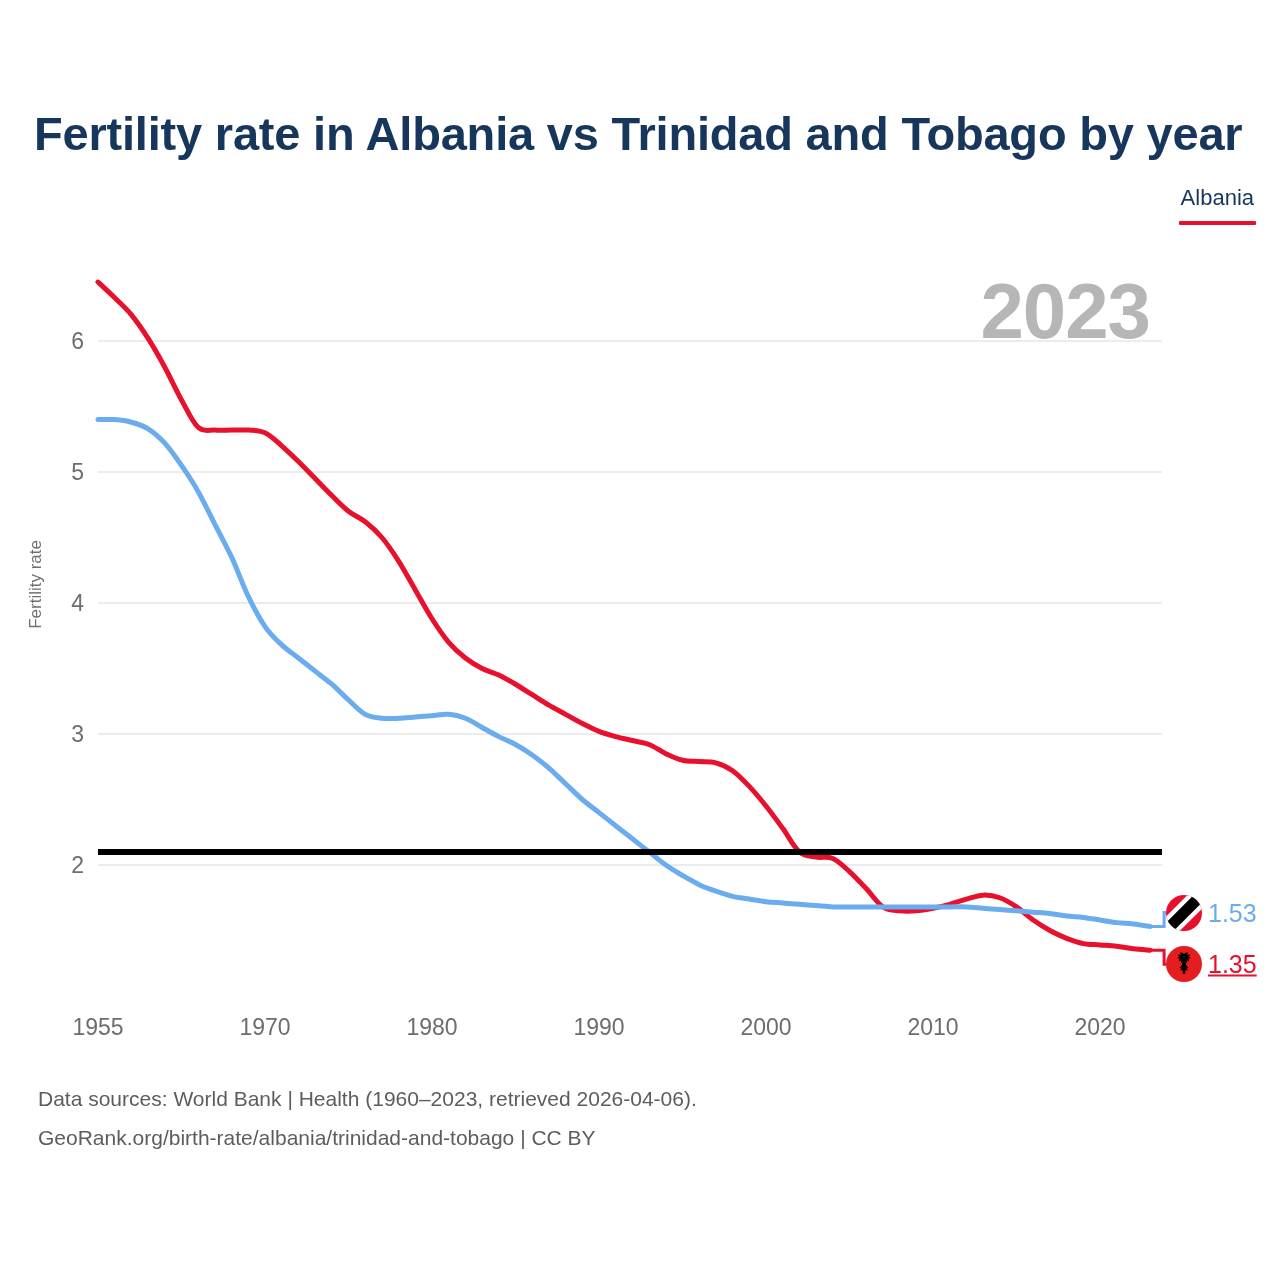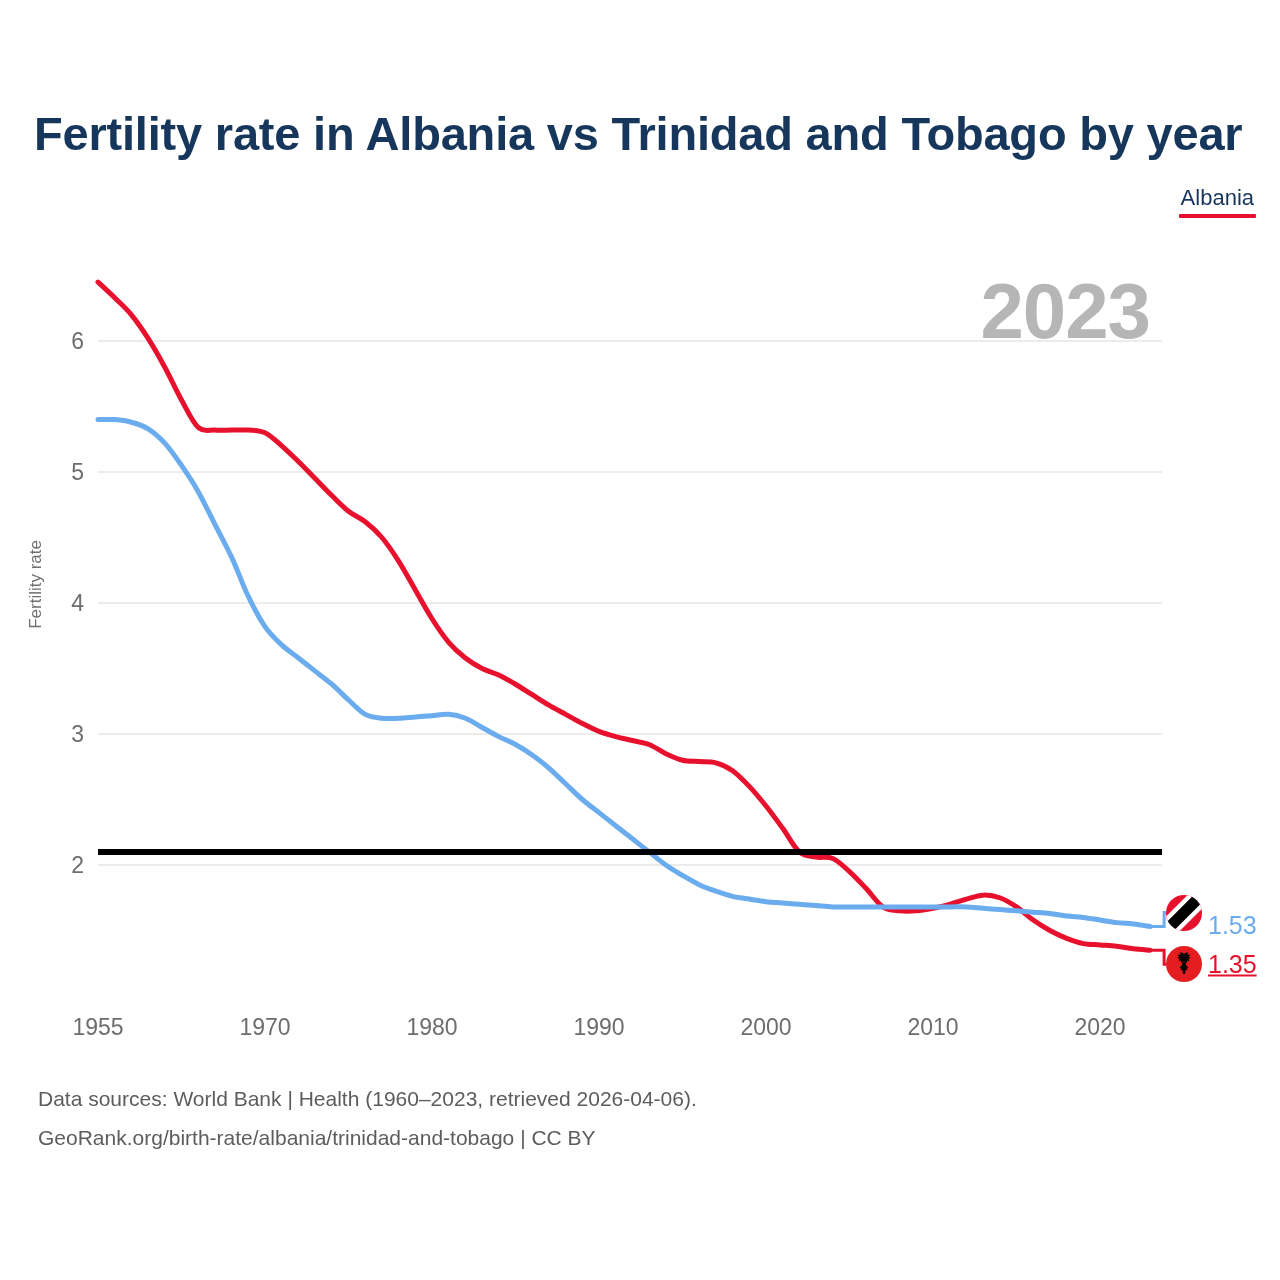--- a/index.html
+++ b/index.html
@@ -28,21 +28,21 @@
     right:24px;top:185px;
     display:flex;
     gap:22px;
     align-items:flex-start;
   }
   .legend-item{display:flex;flex-direction:column;align-items:stretch;}
   .legend-label{
     font-size:22px;
     color:#16365c;
     white-space:nowrap;
-    padding:0 2px 3px 2px;
+    padding:0 2px 10px 2px;
     text-align:center;
   }
   .legend-rule{height:4px;border-radius:1px;}
 
   .watermark{
     position:absolute;
     right:130px;top:272px;
     font-size:78px;
     font-weight:bold;
     color:#b6b6b6;
@@ -162,21 +162,21 @@
     </div>
   <div id="end-layer">
       <div class="flag flag-tt" style="left: 1184px; top: 912.57px;">
         <svg class="stripe-w" viewBox="0 0 36 36">
           <g transform="rotate(45 18 18)">
             <rect x="10" y="-10" width="16" height="56" fill="#ffffff"></rect>
             <rect x="13.5" y="-10" width="9" height="56" fill="#000000"></rect>
           </g>
         </svg>
       </div>
-      <div class="endlabel" style="left: 1208px; top: 912.57px; color: rgb(106, 172, 237); margin-top: 12px;">1.53</div>
+      <div class="endlabel" style="left: 1208px; top: 912.57px; color: rgb(106, 172, 237);">1.53</div>
       <div class="flag flag-al" style="left: 1184px; top: 964.15px;">
         <svg class="eagle" viewBox="0 0 36 36">
           <g fill="#000">
             <path d="M18 8.2c-1.1-1.6-2.9-2.2-4.2-1.3 .7 .5 1 1.2 .9 1.9-1.1-.6-2.4-.3-3 .6 .9 .1 1.5 .6 1.8 1.3-1.2 .1-2 .9-2 1.9 .8-.4 1.6-.3 2.2 .2-.9 .7-1.1 1.8-.5 2.6 .4-.7 1.1-1 1.8-.9-.4 1 0 2.1 .9 2.5 .1-.8 .6-1.3 1.3-1.5l-.2 1.2h1V8.2z"></path>
             <path d="M18 8.2c1.1-1.6 2.9-2.2 4.2-1.3-.7 .5-1 1.2-.9 1.9 1.1-.6 2.4-.3 3 .6-.9 .1-1.5 .6-1.8 1.3 1.2 .1 2 .9 2 1.9-.8-.4-1.6-.3-2.2 .2 .9 .7 1.1 1.8 .5 2.6-.4-.7-1.1-1-1.8-.9 .4 1 0 2.1-.9 2.5-.1-.8-.6-1.3-1.3-1.5l.2 1.2h-1V8.2z"></path>
             <path d="M16 16.5h4v2.3l2.6 3.4-2.1-.6 1.4 3.2-2.3-1.6-.4 4.5h-2.4l-.4-4.5-2.3 1.6 1.4-3.2-2.1 .6 2.6-3.4z"></path>
           </g>
         </svg>
       </div>
       <div class="endlabel" style="left: 1208px; top: 964.15px; color: rgb(232, 17, 45); text-decoration: underline;">1.35</div>

